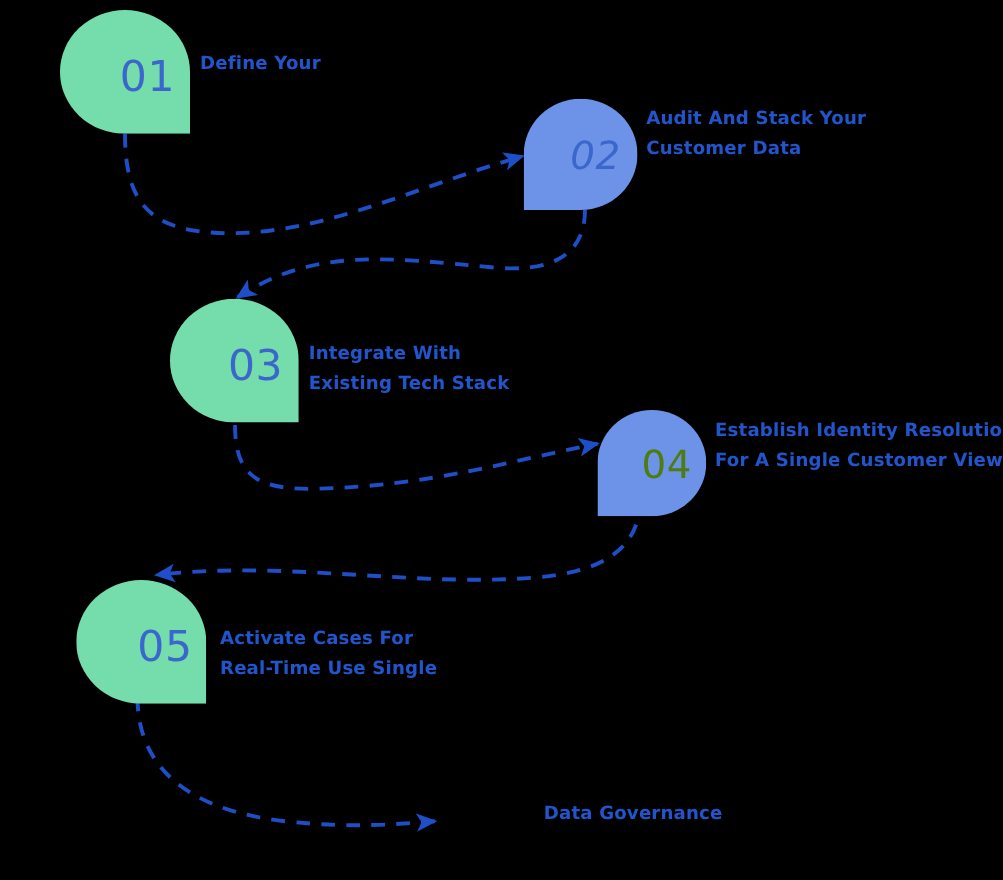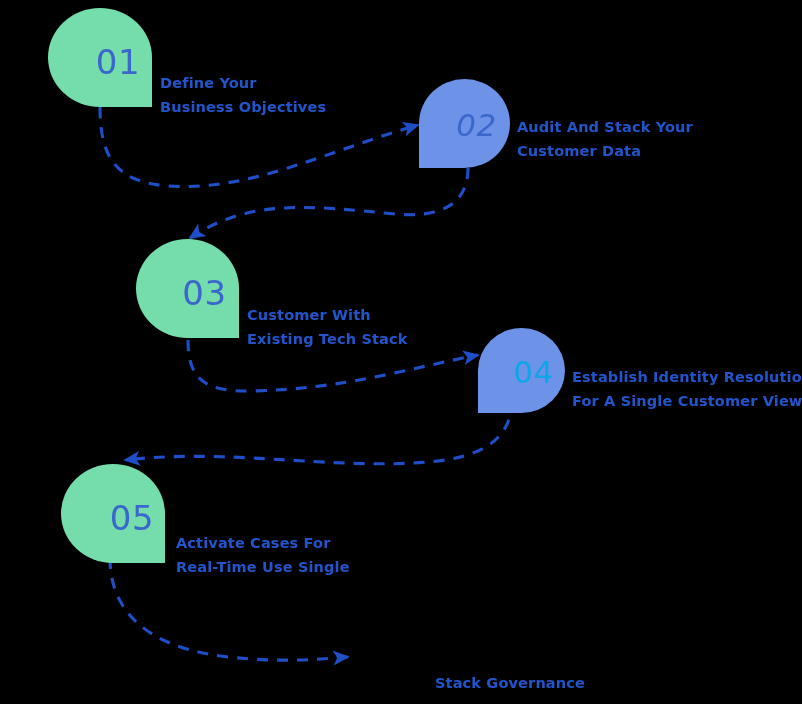--- a/index.html
+++ b/index.html
@@ -39,21 +39,20 @@
   }
   .label {
     position:absolute;
     color:#2255CC;
     font-family:"DejaVu Sans", sans-serif;
     font-weight:700;
     font-size:14.5px;
     letter-spacing:0.15px;
     line-height:23.5px;
     white-space:nowrap;
-    margin-top:32px;
   }
   .label span { display:block; }
 </style>
 </head>
 <body>
 
 <div id="stage">
 
   <svg id="connectors" viewBox="0 0 802 704" width="802" height="704">
     <defs>
@@ -71,64 +70,63 @@
   </svg>
 
   <div class="node" style="left:48px; top:8px; width:104px; height:99px;">
     <svg class="node-shape" viewBox="0 0 100 100" preserveAspectRatio="none">
       <path d="M 100 50 A 50 50 0 1 0 50 100 L 100 100 Z" fill="#74DDAB"></path>
     </svg>
     <div class="node-num" style="color:#3B66CC; font-size:34px; left:18px; top:4px;">01</div>
   </div>
   <div class="label" style="left:160px; top:40px;">
     <span>Define Your</span>
-    <span>Business Objectives</span>
   </div>
 
   <div class="node" style="left:419px; top:79px; width:91px; height:89px;">
     <svg class="node-shape" viewBox="0 0 100 100" preserveAspectRatio="none">
       <path d="M 0 50 A 50 50 0 1 1 50 100 L 0 100 Z" fill="#6D93E8"></path>
     </svg>
     <div class="node-num" style="color:#3B66CC; font-size:31px; left:12px; top:2px;font-style:italic;">02</div>
   </div>
   <div class="label" style="left:517px; top:84px;">
     <span>Audit And Stack Your</span>
     <span>Customer Data</span>
   </div>
 
   <div class="node" style="left:136px; top:239px; width:103px; height:99px;">
     <svg class="node-shape" viewBox="0 0 100 100" preserveAspectRatio="none">
       <path d="M 100 50 A 50 50 0 1 0 50 100 L 100 100 Z" fill="#74DDAB"></path>
     </svg>
     <div class="node-num" style="color:#3B66CC; font-size:34px; left:17px; top:4px;">03</div>
   </div>
   <div class="label" style="left:247px; top:272px;">
-    <span>Customer With</span>
+    <span>Integrate With</span>
     <span>Existing Tech Stack</span>
   </div>
 
   <div class="node" style="left:478px; top:328px; width:87px; height:85px;">
     <svg class="node-shape" viewBox="0 0 100 100" preserveAspectRatio="none">
       <path d="M 0 50 A 50 50 0 1 1 50 100 L 0 100 Z" fill="#6D93E8"></path>
     </svg>
-    <div class="node-num" style="color:#0ea5e9; font-size:31px; left:12px; top:2px;">04</div>
+    <div class="node-num" style="color:#4d7c0f; font-size:31px; left:12px; top:2px;">04</div>
   </div>
   <div class="label" style="left:572px; top:334px;">
     <span>Establish Identity Resolution</span>
     <span>For A Single Customer View</span>
   </div>
 
   <div class="node" style="left:61px; top:464px; width:104px; height:99px;">
     <svg class="node-shape" viewBox="0 0 100 100" preserveAspectRatio="none">
       <path d="M 100 50 A 50 50 0 1 0 50 100 L 100 100 Z" fill="#74DDAB"></path>
     </svg>
     <div class="node-num" style="color:#3B66CC; font-size:34px; left:19px; top:4px;">05</div>
   </div>
   <div class="label" style="left:176px; top:500px;">
     <span>Activate Cases For</span>
     <span>Real-Time Use Single</span>
   </div>
 
   <div class="label" style="left:435px; top:640px;">
-    <span>Stack Governance</span>
+    <span>Data Governance</span>
   </div>
 
 </div>
 
 </body></html>

